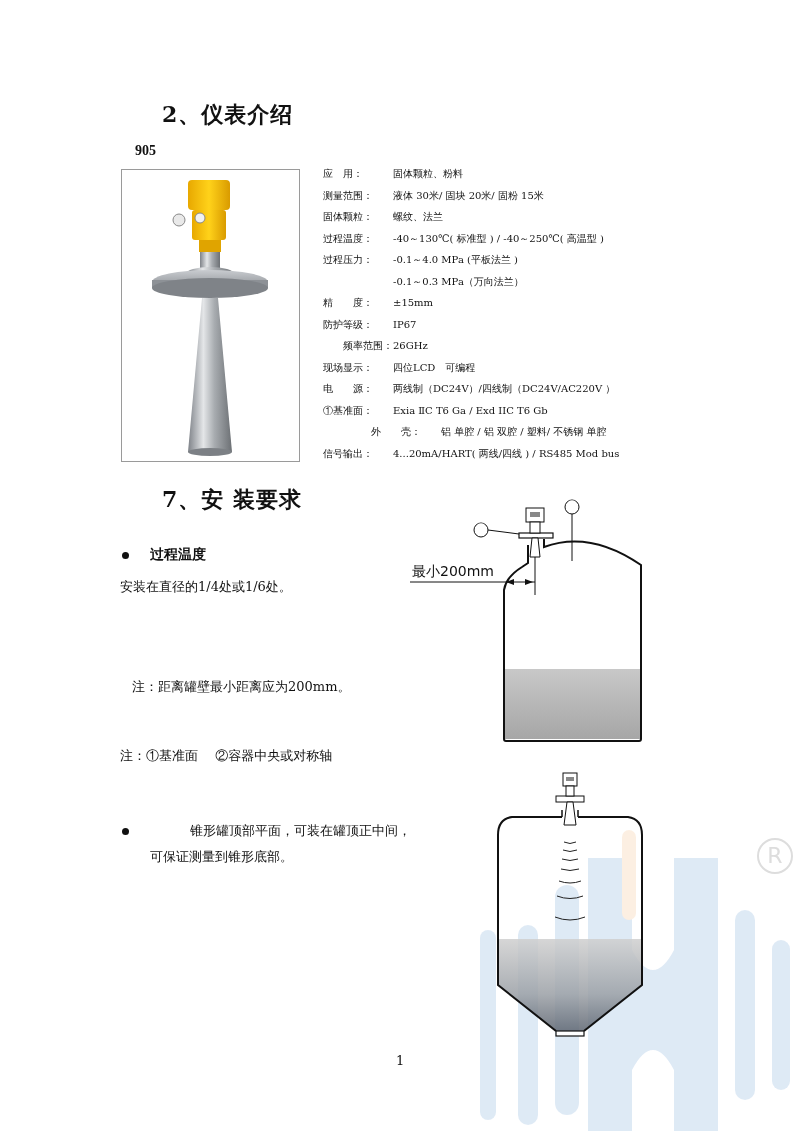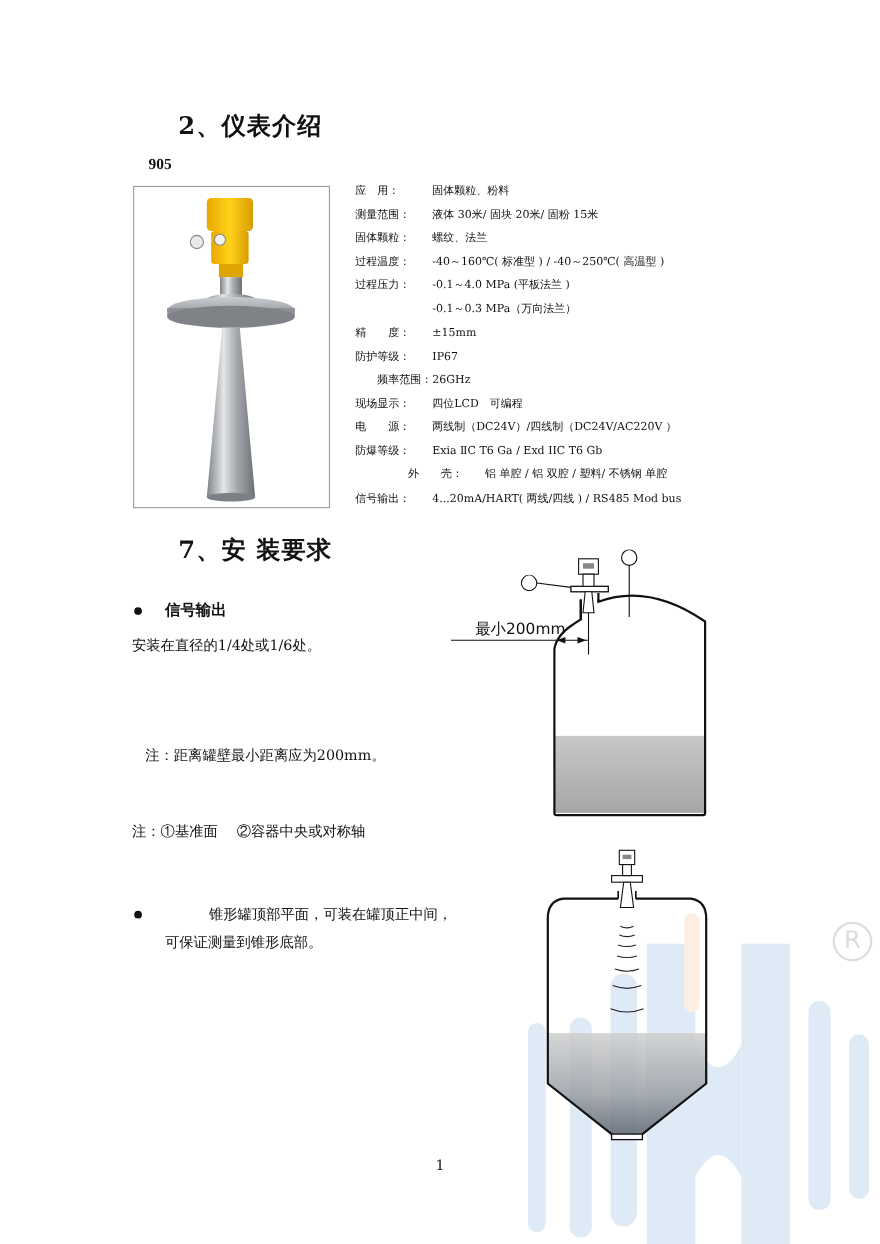--- a/index.html
+++ b/index.html
@@ -80,21 +80,21 @@
   <div class="spec-row" style="top:165px;">
     <span class="spec-label">应　用：</span><span class="spec-value">固体颗粒、粉料</span>
   </div>
   <div class="spec-row" style="top:186.5px;">
     <span class="spec-label">测量范围：</span><span class="spec-value">液体  30米/  固块  20米/  固粉  15米</span>
   </div>
   <div class="spec-row" style="top:208px;">
     <span class="spec-label">固体颗粒：</span><span class="spec-value">螺纹、法兰</span>
   </div>
   <div class="spec-row" style="top:229.5px;">
-    <span class="spec-label">过程温度：</span><span class="spec-value">-40～160℃( 标准型 ) /  -40～250℃( 高温型 )</span>
+    <span class="spec-label">过程温度：</span><span class="spec-value">-40～130℃( 标准型 ) /  -40～250℃( 高温型 )</span>
   </div>
   <div class="spec-row" style="top:251px;">
     <span class="spec-label">过程压力：</span><span class="spec-value"> -0.1～4.0 MPa  (平板法兰 )</span>
   </div>
   <div class="spec-row" style="top:272.5px;">
     <span class="spec-label"></span><span class="spec-value"> -0.1～0.3 MPa（万向法兰）</span>
   </div>
   <div class="spec-row" style="top:294px;">
     <span class="spec-label">精　　度：</span><span class="spec-value">±15mm</span>
   </div>
@@ -104,34 +104,34 @@
   <div class="spec-row" style="top:337px;text-align:right;">
     <span class="spec-label">频率范围：</span><span class="spec-value">26GHz</span>
   </div>
   <div class="spec-row" style="top:358.5px;">
     <span class="spec-label">现场显示：</span><span class="spec-value">四位LCD　可编程</span>
   </div>
   <div class="spec-row" style="top:380px;">
     <span class="spec-label">电　　源：</span><span class="spec-value">两线制（DC24V）/四线制（DC24V/AC220V ）</span>
   </div>
   <div class="spec-row" style="top:401.5px;">
-    <span class="spec-label">防爆等级：</span><span class="spec-value"> Exia  ⅡC T6 Ga / Exd  IIC T6 Gb</span>
+    <span class="spec-label">①基准面：</span><span class="spec-value"> Exia  ⅡC T6 Ga / Exd  IIC T6 Gb</span>
   </div>
   <div class="spec-row" style="top:423px;margin-left:48px;">
     <span class="spec-label">外　　壳：</span><span class="spec-value">铝 单腔 / 铝 双腔 / 塑料/ 不锈钢 单腔</span>
   </div>
   <div class="spec-row" style="top:444.5px;">
     <span class="spec-label">信号输出：</span><span class="spec-value">4...20mA/HART( 两线/四线 ) / RS485  Mod bus</span>
   </div>
 </div>
 
 <div class="abs h2" style="left:120px;top:485px;">7、安 装要求</div>
 
 <div class="abs bullet" style="left:122px;top:552px;"></div>
-<div class="abs body-text" style="left:150px;top:546px;font-size:14px;font-weight:bold;font-family:'DejaVu Sans',sans-serif;">信号输出</div>
+<div class="abs body-text" style="left:150px;top:546px;font-size:14px;font-weight:bold;font-family:'DejaVu Sans',sans-serif;">过程温度</div>
 
 <div class="abs body-text" style="left:120px;top:578px;">安装在直径的1/4处或1/6处。</div>
 <div class="abs body-text" style="left:120px;top:678px;margin-left:12px;">注：距离罐壁最小距离应为200mm。</div>
 <div class="abs body-text" style="left:120px;top:702px;margin-top:45px;">注：①基准面　 ②容器中央或对称轴</div>
 
 <svg class="abs" style="left:410px;top:495px;" width="250" height="250" viewBox="0 0 250 250">
   <defs>
     <linearGradient id="liquid" x1="0" x2="0" y1="0" y2="1">
       <stop offset="0" stop-color="#c8c8c8"></stop>
       <stop offset="1" stop-color="#a6a6a6"></stop>
@@ -159,21 +159,21 @@
 
   <circle cx="162" cy="12" r="7" fill="#fff" stroke="#111" stroke-width="1"></circle>
   <line x1="162" y1="19" x2="162" y2="66" stroke="#111" stroke-width="1"></line>
 
   <line x1="0" y1="87" x2="125" y2="87" stroke="#111" stroke-width="1"></line>
   <path d="M96 87 L104 84 L104 90 Z" fill="#111"></path>
   <path d="M123 87 L115 84 L115 90 Z" fill="#111"></path>
 </svg>
 <div class="abs" style="left:474px;top:521px;font-size:12px;width:14px;text-align:center;font-family:'DejaVu Sans',sans-serif;color:#fff;">①</div>
 <div class="abs" style="left:565px;top:498px;font-size:12px;width:14px;text-align:center;font-family:'DejaVu Sans',sans-serif;color:#fff;">②</div>
-<div class="abs" style="left:432px;top:563px;font-size:14px;font-family:'DejaVu Sans',sans-serif;">最小200mm</div>
+<div class="abs" style="left:412px;top:563px;font-size:14px;font-family:'DejaVu Sans',sans-serif;">最小200mm</div>
 
 <div class="abs bullet" style="left:122px;top:828px;"></div>
 <div class="abs body-text" style="left:150px;top:822px;margin-left:40px;">锥形罐顶部平面，可装在罐顶正中间，</div>
 <div class="abs body-text" style="left:150px;top:848px;">可保证测量到锥形底部。</div>
 
 <svg class="abs" style="left:490px;top:765px;" width="160" height="280" viewBox="0 0 160 280">
   <defs>
     <linearGradient id="solid" x1="0" x2="0" y1="0" y2="1">
       <stop offset="0" stop-color="#cfcfcf"></stop>
       <stop offset="0.6" stop-color="#9a9fa5"></stop>

